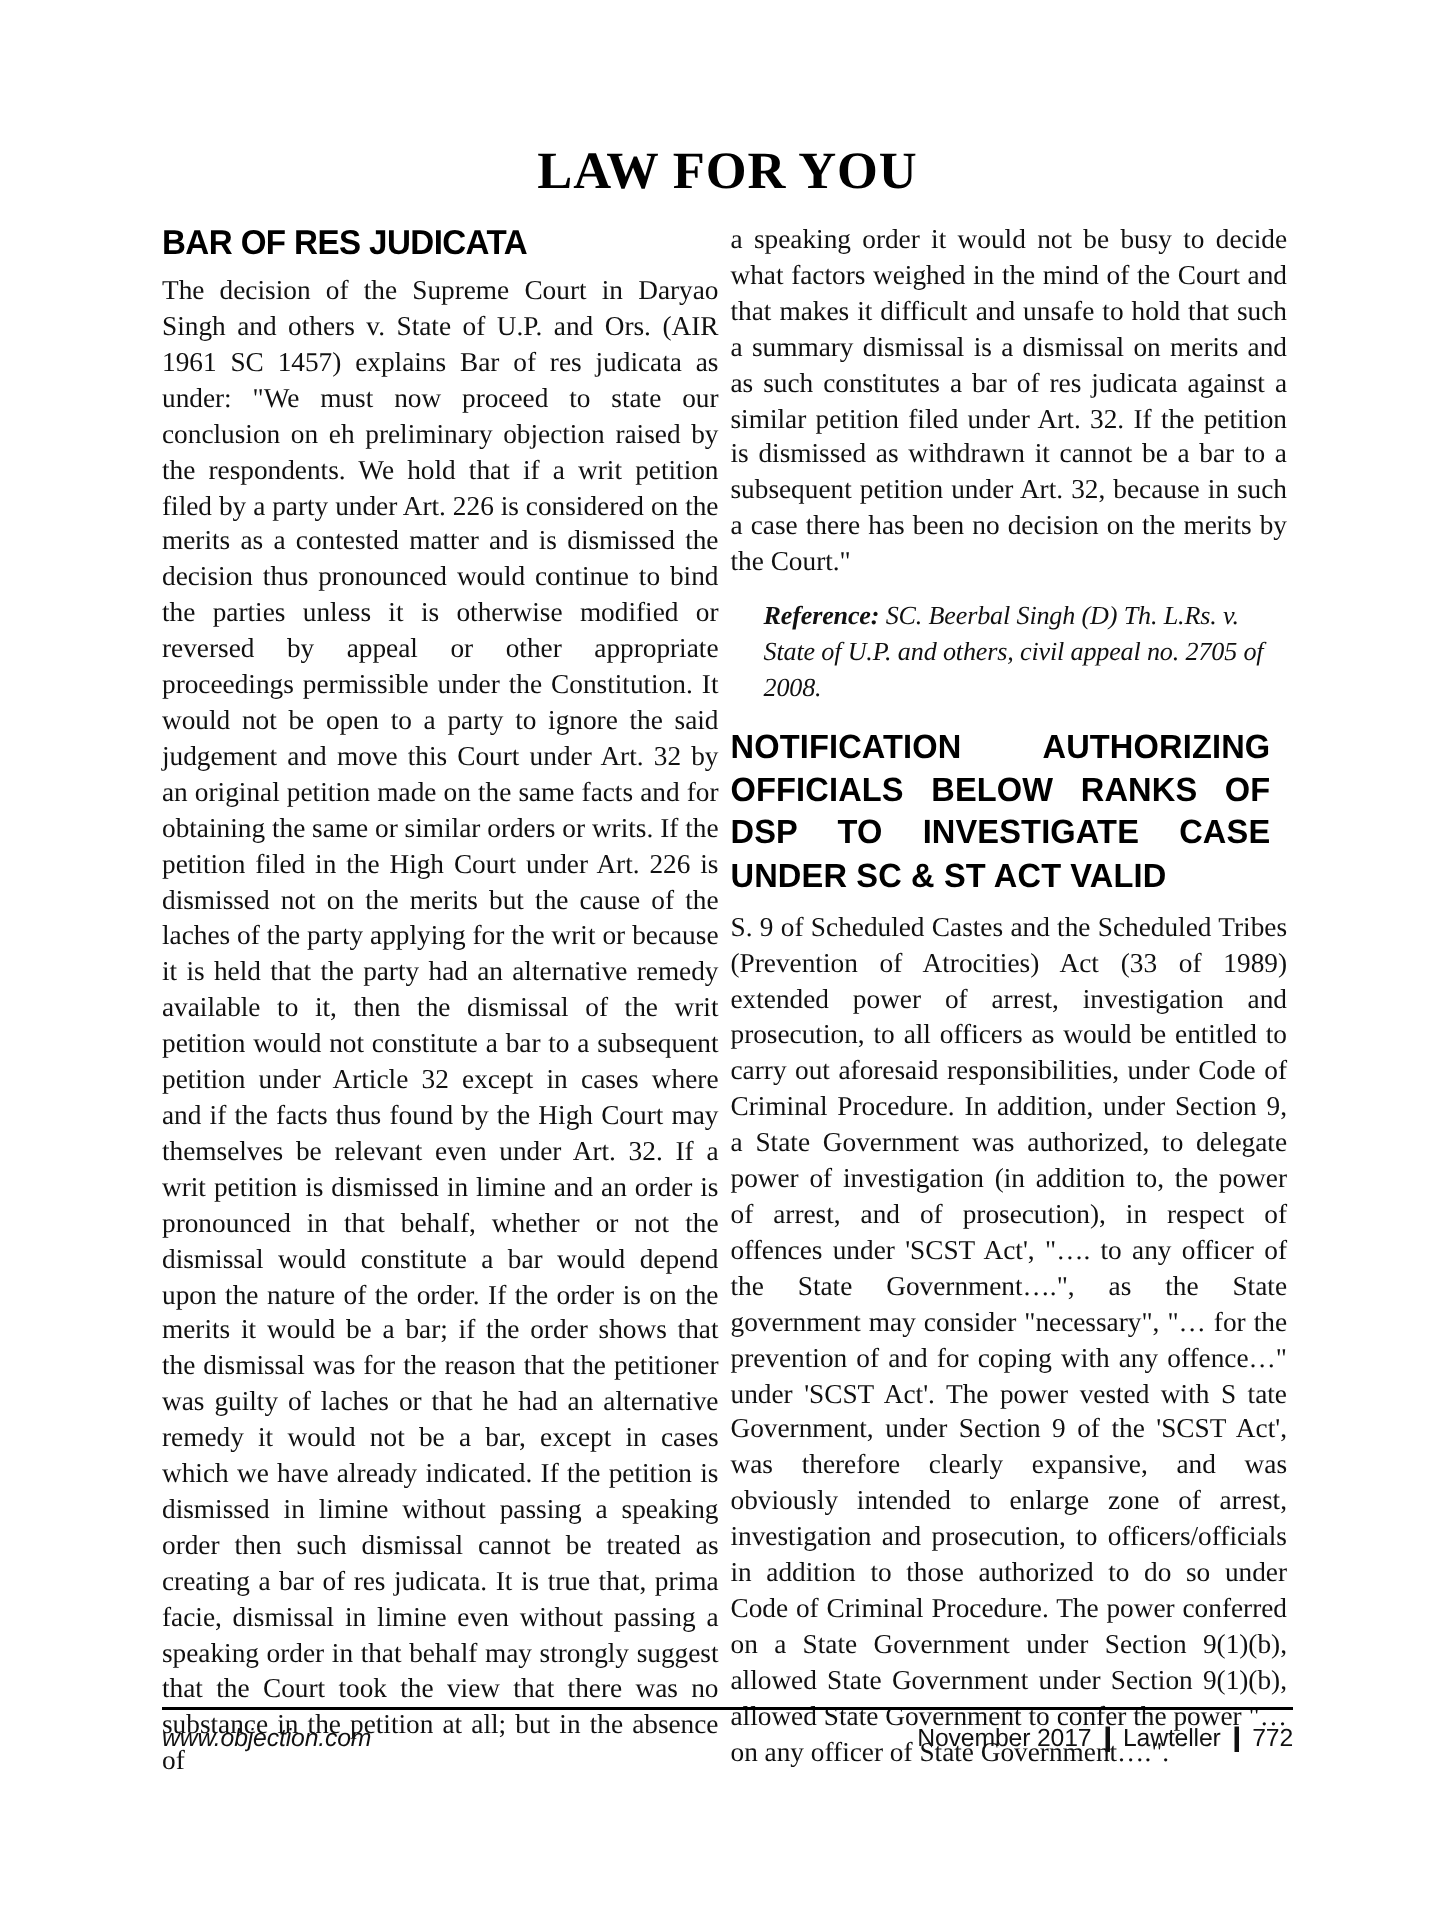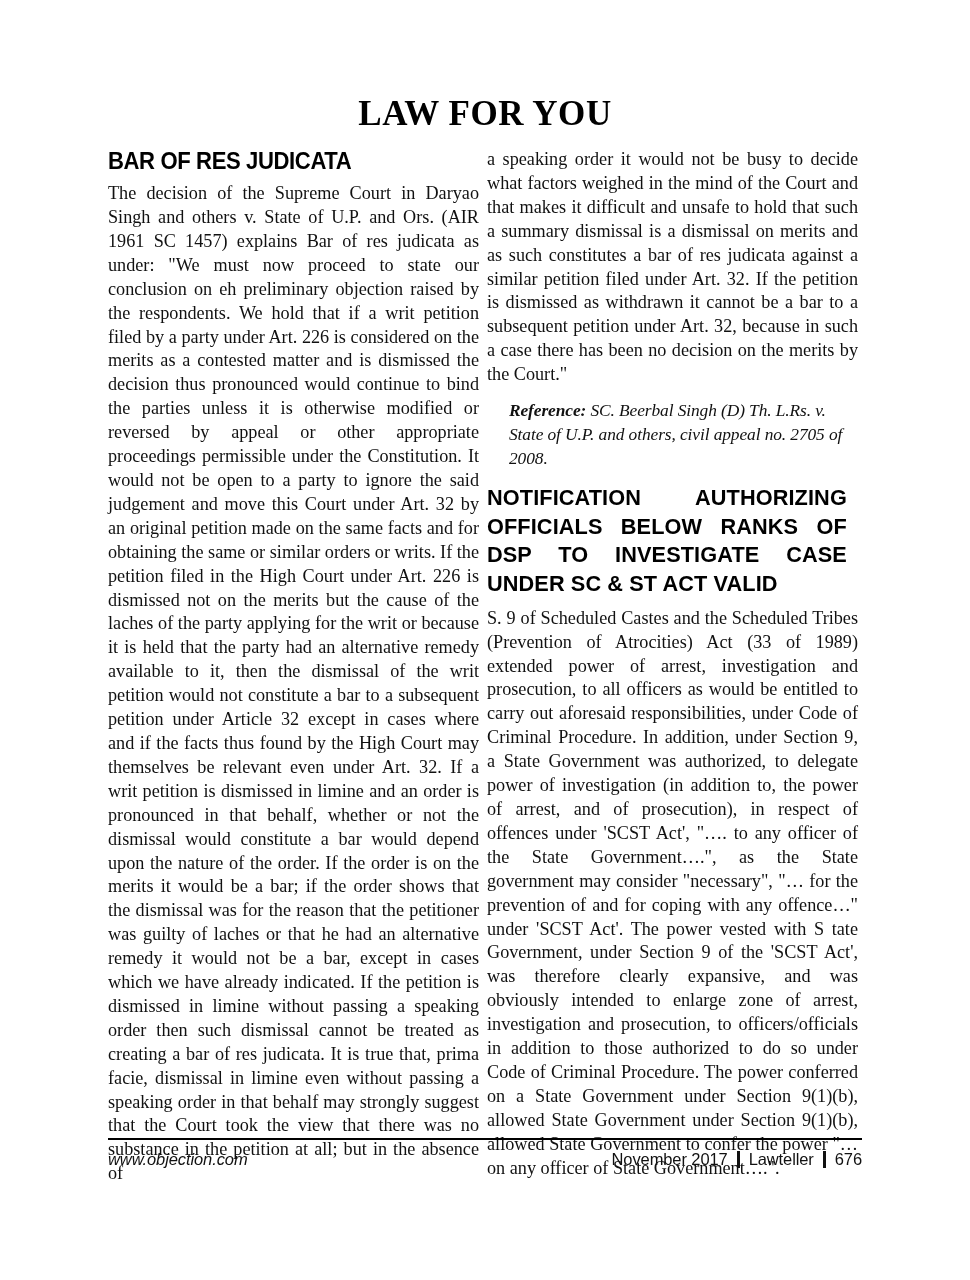--- a/index.html
+++ b/index.html
@@ -179,17 +179,17 @@
 
   <div class="footer-rule"></div>
 
   <div class="footer">
     <div class="footer-left">www.objection.com</div>
     <div class="footer-right">
       <span>November 2017</span>
       <span class="footer-sep"></span>
       <span>Lawteller</span>
       <span class="footer-sep"></span>
-      <span>676</span>
+      <span>772</span>
     </div>
   </div>
 
 </div>
 
 </body></html>

